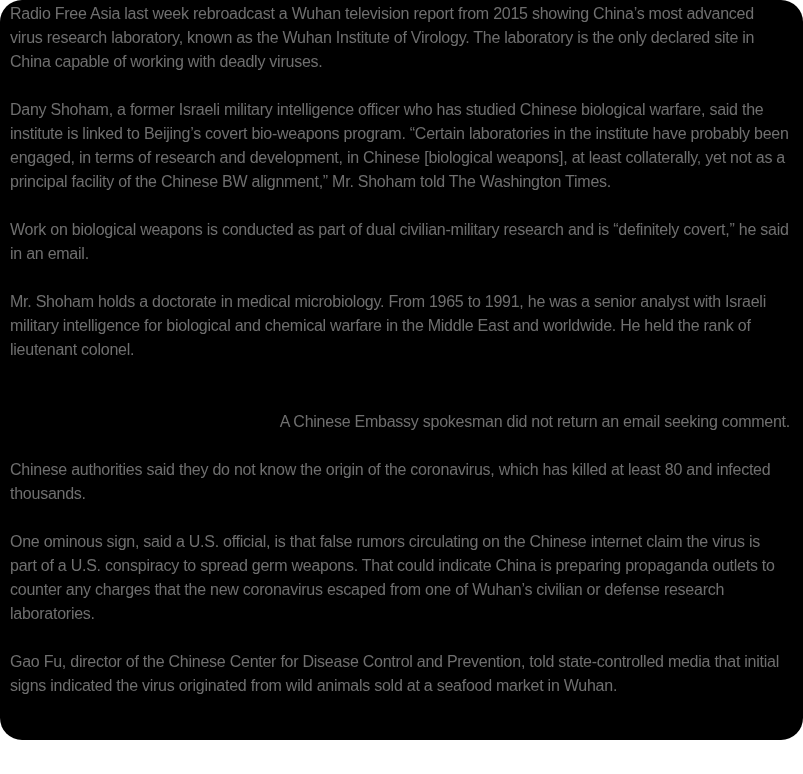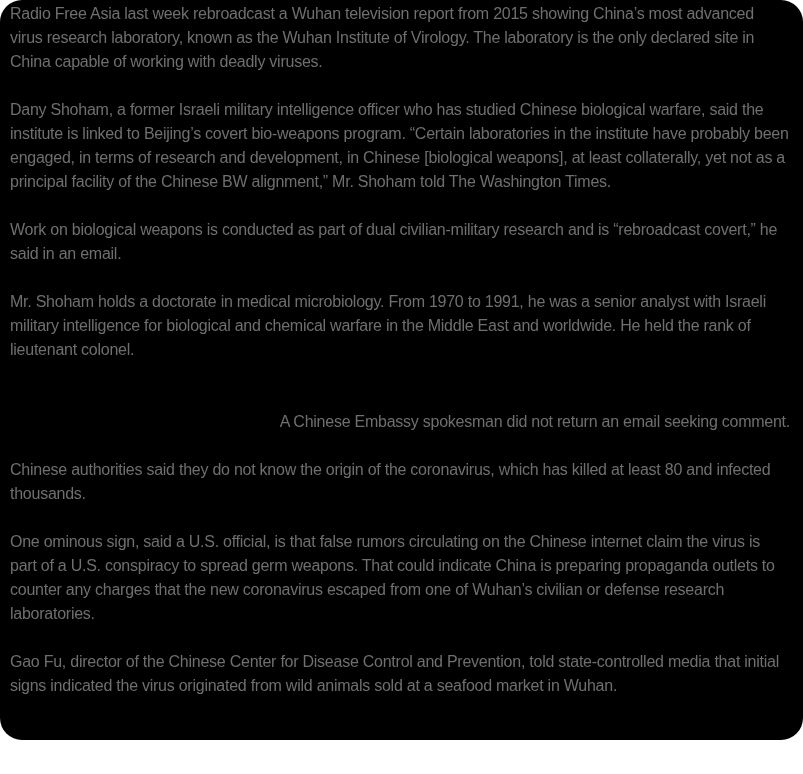--- a/index.html
+++ b/index.html
@@ -29,19 +29,19 @@
     margin-top: 48px; 
     text-align: right;
   }
 </style>
 </head>
 <body>
 
 <div class="article-body">
   <p>Radio Free Asia last week rebroadcast a Wuhan television report from 2015 showing China’s most advanced virus research laboratory, known as the Wuhan Institute of Virology. The laboratory is the only declared site in China capable of working with deadly viruses.</p>
   <p>Dany Shoham, a former Israeli military intelligence officer who has studied Chinese biological warfare, said the institute is linked to Beijing’s covert bio-weapons program. “Certain laboratories in the institute have probably been engaged, in terms of research and development, in Chinese [biological weapons], at least collaterally, yet not as a principal facility of the Chinese BW alignment,” Mr. Shoham told The Washington Times.</p>
-  <p>Work on biological weapons is conducted as part of dual civilian-military research and is “rebroadcast covert,” he said in an email.</p>
-  <p>Mr. Shoham holds a doctorate in medical microbiology. From 1970 to 1991, he was a senior analyst with Israeli military intelligence for biological and chemical warfare in the Middle East and worldwide. He held the rank of lieutenant colonel.</p>
+  <p>Work on biological weapons is conducted as part of dual civilian-military research and is “definitely covert,” he said in an email.</p>
+  <p>Mr. Shoham holds a doctorate in medical microbiology. From 1965 to 1991, he was a senior analyst with Israeli military intelligence for biological and chemical warfare in the Middle East and worldwide. He held the rank of lieutenant colonel.</p>
   <p class="extra-gap">A Chinese Embassy spokesman did not return an email seeking comment.</p>
   <p>Chinese authorities said they do not know the origin of the coronavirus, which has killed at least 80 and infected thousands.</p>
   <p>One ominous sign, said a U.S. official, is that false rumors circulating on the Chinese internet claim the virus is part of a U.S. conspiracy to spread germ weapons. That could indicate China is preparing propaganda outlets to counter any charges that the new coronavirus escaped from one of Wuhan’s civilian or defense research laboratories.</p>
   <p>Gao Fu, director of the Chinese Center for Disease Control and Prevention, told state-controlled media that initial signs indicated the virus originated from wild animals sold at a seafood market in Wuhan.</p>
 </div>
 
 </body></html>

